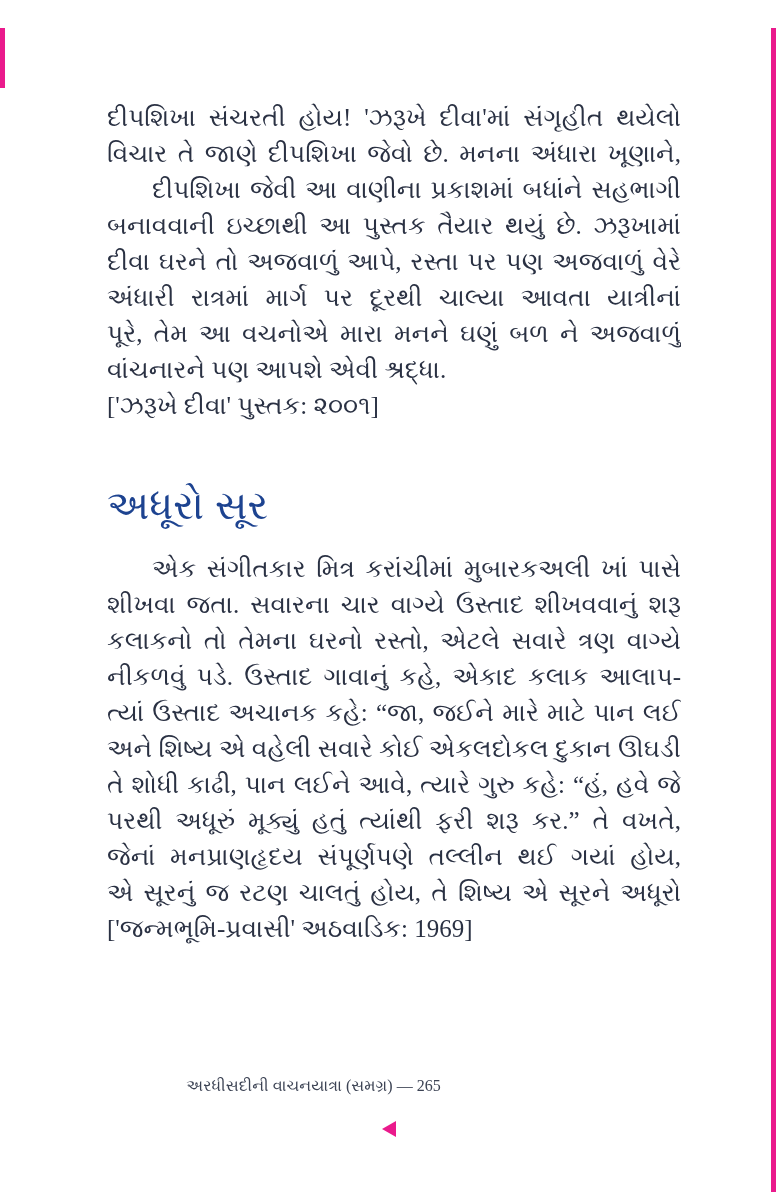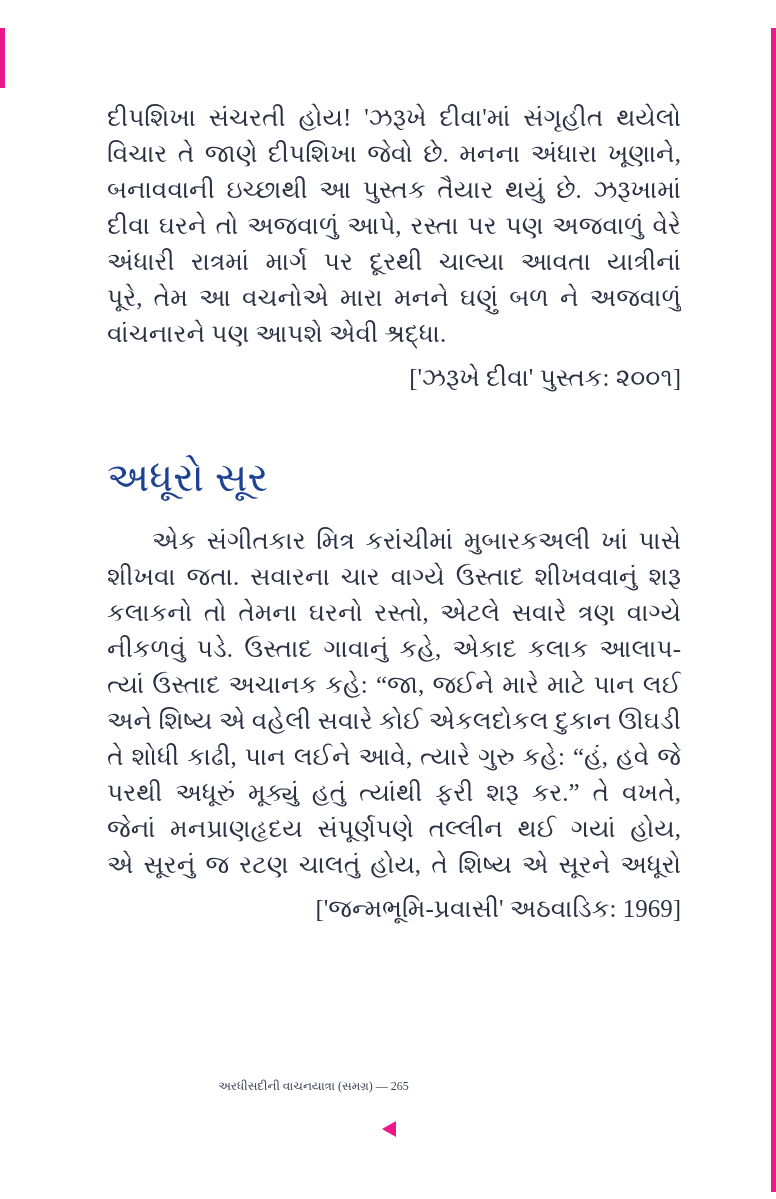--- a/index.html
+++ b/index.html
@@ -33,22 +33,21 @@
     text-align: justify;
     text-align-last: justify;
     white-space: normal;
     height: 36px;
     overflow: hidden;
   }
   .line.last { text-align-last: left; }
   .line.indent { text-indent: 45px; }
 
   .attribution {
-    text-align: right;
-    margin-top: 8px;
+    margin-top: 0;
     height: 36px;
     color: var(--ink, #2a3143);
   }
   .heading {
     margin-top: 55px;
     height: 52px;
     line-height: 52px;
     text-align: left;
     font-size: 40px;
     font-weight: normal;
@@ -56,21 +55,21 @@
     font-family: "Liberation Sans", "DejaVu Sans", sans-serif;
   }
   .para.after-heading { margin-top: 20px; }
 
   .footer-line {
     position: absolute;
     left: 0;
     top: 1074px;
     width: 627px;
     text-align: center;
-    font-size: 12px;
+    font-size: 16px;
     line-height: 24px;
     color: var(--footer-ink, #3c4354);
   }
   .nav-triangle {
     position: absolute;
     left: 382px;
     top: 1121px;
     width: 0;
     height: 0;
     border-top: 8px solid transparent;
@@ -84,20 +83,21 @@
 <div class="page" style="--accent: #ea1a8c; --heading: #1d4390; --ink: #2a3143; --footer-ink: #3c4354; background: rgb(255, 255, 255);">
   <div class="edge-strip left"></div>
   <div class="edge-strip right"></div>
 
   <div class="content" id="content">
       <div class="para">
         <div class="line">દીપશિખા સંચરતી હોય! 'ઝરૂખે દીવા'માં સંગૃહીત થયેલો એક એક</div>
         <div class="line">વિચાર તે જાણે દીપશિખા જેવો છે. મનના અંધારા ખૂણાને, જીવનના</div>
       </div>
       <div class="para">
+        <div class="line indent">દીપશિખા જેવી આ વાણીના પ્રકાશમાં બધાંને સહભાગી</div>
         <div class="line">બનાવવાની ઇચ્છાથી આ પુસ્તક તૈયાર થયું છે. ઝરૂખામાં મૂકેલા</div>
         <div class="line">દીવા ઘરને તો અજવાળું આપે, રસ્તા પર પણ અજવાળું વેરે અને</div>
         <div class="line">અંધારી રાત્રમાં માર્ગ પર દૂરથી ચાલ્યા આવતા યાત્રીનાં પગલાંમાં બળ</div>
         <div class="line">પૂરે, તેમ આ વચનોએ મારા મનને ઘણું બળ ને અજવાળું આપ્યાં છે.</div>
         <div class="line last">વાંચનારને પણ આપશે એવી શ્રદ્ધા.</div>
       </div>
       <div class="attribution">['ઝરૂખે દીવા' પુસ્તક: ૨૦૦૧]</div>
       <div class="heading">અધૂરો સૂર</div>
       <div class="para after-heading">
         <div class="line indent">એક સંગીતકાર મિત્ર કરાંચીમાં મુબારકઅલી ખાં પાસે સંગીત</div>

